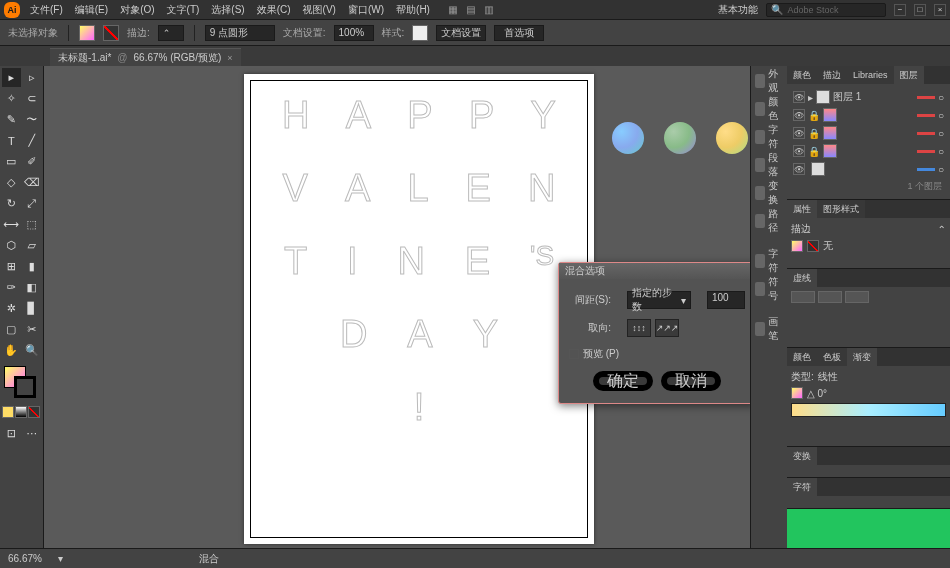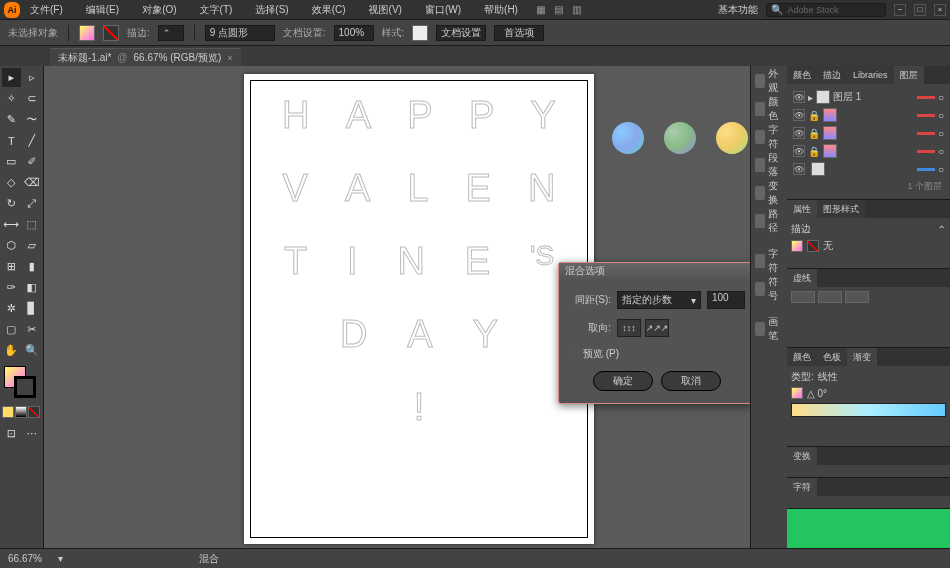--- a/index.html
+++ b/index.html
@@ -1,19 +1,19 @@
 <!DOCTYPE html>
 <html><head>
 <meta charset="utf-8">
 <style>
 *{margin:0;padding:0;box-sizing:border-box;font-family:"Microsoft YaHei",sans-serif;font-size:10px;color:#ccc;user-select:none}
 body{width:950px;height:568px;background:#323232;overflow:hidden;position:relative}
 .titlebar{height:20px;background:#323232;display:flex;align-items:center;padding:0 4px;border-bottom:1px solid #1a1a1a}
 .ai-logo{width:16px;height:16px;background:#ff7c00;border-radius:6px;display:flex;align-items:center;justify-content:center;font-weight:bold;color:#1a1a1a;font-size:9px;margin-right:6px}
-.menubar{display:flex;gap:15px}
+.menubar{display:flex;gap:4px}
 .menu-item{padding:2px 4px;font-size:10px;cursor:pointer}
 .title-icons{margin-left:12px;display:flex;gap:4px}
 .title-icon{width:14px;height:14px;display:flex;align-items:center;justify-content:center;font-size:10px;color:#999}
 .title-right{margin-left:auto;display:flex;align-items:center;gap:8px}
 .search-box{width:120px;height:14px;background:#262626;border:1px solid #1a1a1a;border-radius:2px;display:flex;align-items:center;padding:0 4px;gap:4px}
 .minmax{width:12px;height:12px;border:1px solid #555;font-size:8px;display:flex;align-items:center;justify-content:center}
 .controlbar{height:26px;background:#434343;border-bottom:1px solid #1a1a1a;display:flex;align-items:center;padding:0 8px;gap:8px}
 .ctrl-label{font-size:10px;color:#aaa}
 .swatch{width:16px;height:16px;border:1px solid #666}
 .swatch.grad{background:linear-gradient(135deg,#ff6,#f6f)}
@@ -40,29 +40,29 @@
 .letter-row{display:flex;justify-content:space-around;margin-bottom:30px}
 .letter{font-size:38px;font-weight:normal;color:#ddd;-webkit-text-stroke:1px #bbb;-webkit-text-fill-color:transparent;font-family:Arial}
 .grad-circles{position:absolute;left:568px;top:56px;display:flex;gap:20px}
 .gcircle{width:32px;height:32px;border-radius:50%}
 .gc1{background:radial-gradient(circle at 30% 30%,#8cf,#8ae,#6cc)}
 .gc2{background:radial-gradient(circle at 30% 30%,#aca,#8b8,#98d)}
 .gc3{background:radial-gradient(circle at 30% 30%,#fd8,#ec6,#ad8)}
 .dialog{position:absolute;left:514px;top:196px;width:198px;background:#535353;border:1px solid #d88;border-radius:3px;box-shadow:0 2px 8px rgba(0,0,0,.5)}
 .dlg-title{height:16px;background:linear-gradient(#666,#555);padding:0 6px;font-size:10px;display:flex;align-items:center}
 .dlg-body{padding:12px 10px}
-.dlg-row{display:flex;align-items:center;gap:6px;margin-bottom:10px}
+.dlg-row{display:flex;align-items:center;gap:16px;margin-bottom:10px}
 .dlg-label{font-size:10px;min-width:42px;text-align:right}
 .dlg-select{flex:1;height:18px;background:#262626;border:1px solid #1a1a1a;display:flex;align-items:center;padding:0 4px;font-size:10px;justify-content:space-between}
 .dlg-input{width:38px;height:18px;background:#262626;border:1px solid #1a1a1a;font-size:10px;padding:0 4px;display:flex;align-items:flex-start}
 .orient-btns{display:flex;gap:4px}
 .orient-btn{width:24px;height:18px;background:#3a3a3a;border:1px solid #222;display:flex;align-items:center;justify-content:center;font-size:9px}
 .dlg-check{display:flex;align-items:center;gap:4px;font-size:9px;color:#777;margin-bottom:10px}
 .dlg-btns{display:flex;gap:8px;justify-content:center}
-.dlg-btn{width:60px;height:20px;background:#3a3a3a;border:1px solid #000000;border-radius:10px;display:flex;align-items:center;justify-content:center;font-size:10px;cursor:pointer}
+.dlg-btn{width:60px;height:20px;background:#3a3a3a;border:6px solid #000000;border-radius:10px;display:flex;align-items:center;justify-content:center;font-size:16px;cursor:pointer}
 .right-docks{width:200px;background:#22c55e;border-left:1px solid #1a1a1a;display:flex}
 .dock-icons{width:36px;background:#434343;padding:4px 2px;display:flex;flex-direction:column;gap:6px}
 .dock-icon{height:22px;display:flex;align-items:center;gap:3px;font-size:9px;padding:0 2px;cursor:pointer}
 .dock-icon .ic{width:14px;height:14px;background:#666;border-radius:2px}
 .panels{flex:1;display:flex;flex-direction:column}
 .panel{border-bottom:1px solid #1a1a1a}
 .panel-tabs{height:18px;display:flex;background:#323232}
 .ptab{padding:0 6px;font-size:9px;display:flex;align-items:center;background:#383838;cursor:pointer}
 .ptab.act{background:#434343}
 .panel-body{background:#434343;padding:4px;min-height:30px}

